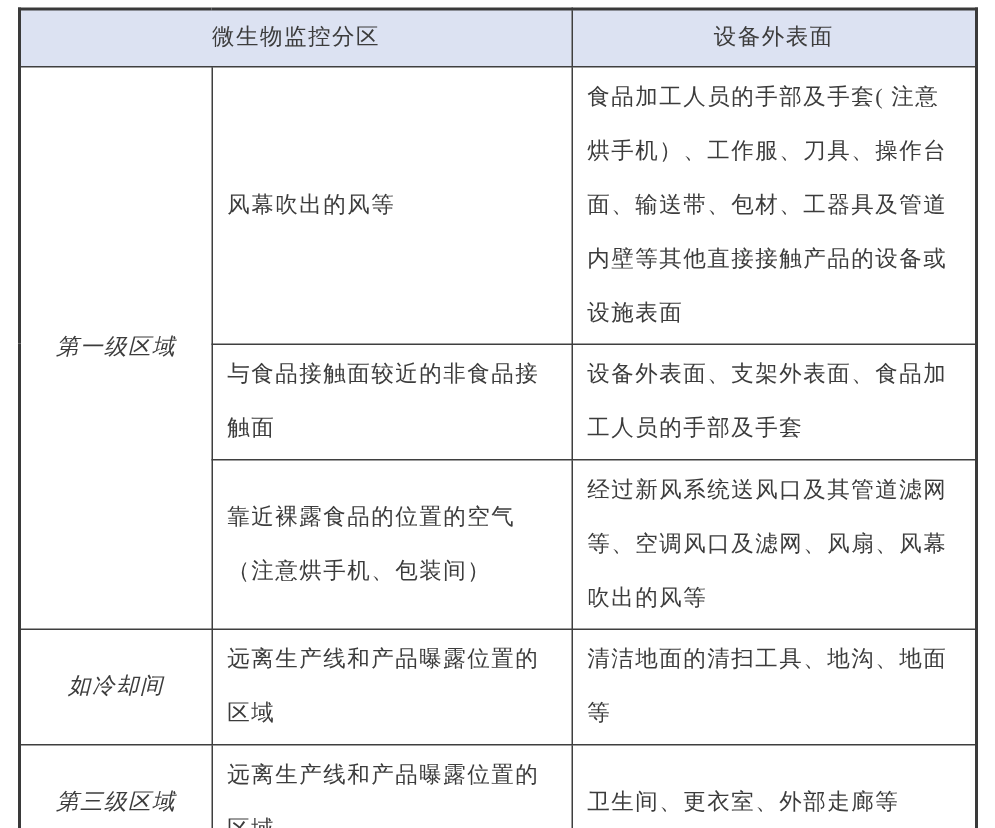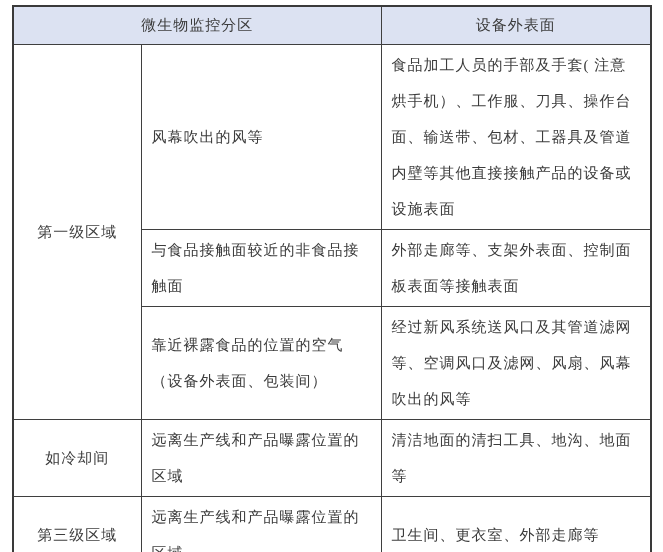--- a/index.html
+++ b/index.html
@@ -40,20 +40,21 @@
   table.zones { border: 2px solid #3a3a3a; }
   thead th {
     background: #dce2f2;
     height: 38px;
     text-align: center;
     line-height: 20px;
   }
   td.zone-cell {
     text-align: center;
     line-height: 36px;
+    font-style: italic;
   }
   td.text-cell {
     text-align: left;
     padding: 2px 8px 2px 10px;
     line-height: 36px;
     font-family: Liberation Serif, serif;
   }
   tr.r1 { height: 179px; }
   tr.r2 { height: 69px; }
   tr.r3 { height: 108px; }
@@ -77,24 +78,24 @@
       </tr>
     </thead>
     <tbody>
       <tr class="r1">
         <td class="zone-cell" rowspan="3">第一级区域</td>
         <td class="text-cell">风幕吹出的风等</td>
         <td class="text-cell">食品加工人员的手部及手套( 注意烘手机）、工作服、刀具、操作台面、输送带、包材、工器具及管道内壁等其他直接接触产品的设备或设施表面</td>
       </tr>
       <tr class="r2">
         <td class="text-cell">与食品接触面较近的非食品接触面</td>
-        <td class="text-cell">外部走廊等、支架外表面、控制面板表面等接触表面</td>
+        <td class="text-cell">设备外表面、支架外表面、食品加工人员的手部及手套</td>
       </tr>
       <tr class="r3">
-        <td class="text-cell">靠近裸露食品的位置的空气（设备外表面、包装间）</td>
+        <td class="text-cell">靠近裸露食品的位置的空气（注意烘手机、包装间）</td>
         <td class="text-cell">经过新风系统送风口及其管道滤网等、空调风口及滤网、风扇、风幕吹出的风等</td>
       </tr>
       <tr class="r4">
         <td class="zone-cell">如冷却间</td>
         <td class="text-cell">远离生产线和产品曝露位置的区域</td>
         <td class="text-cell">清洁地面的清扫工具、地沟、地面等</td>
       </tr>
       <tr class="r5">
         <td class="zone-cell">第三级区域</td>
         <td class="text-cell">远离生产线和产品曝露位置的区域</td>

